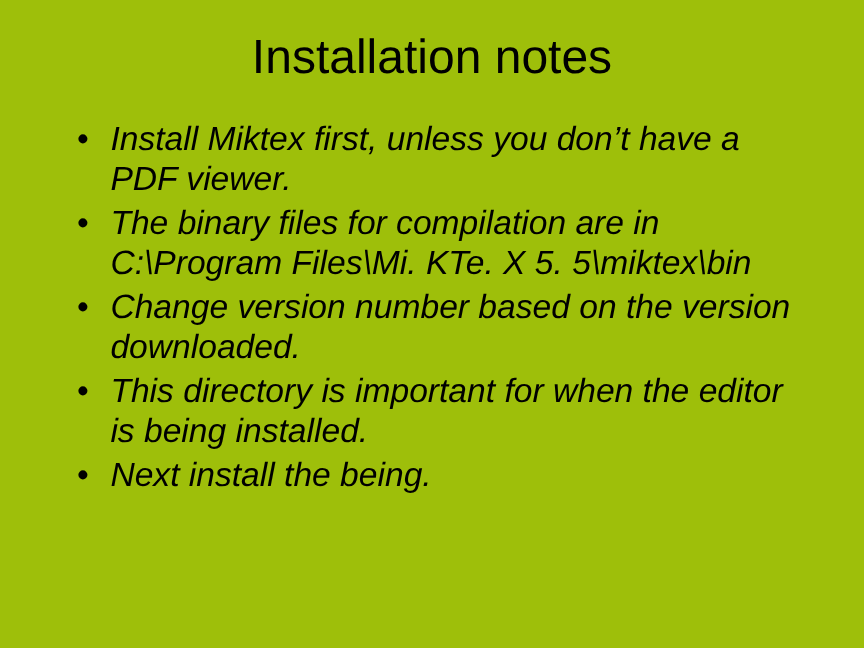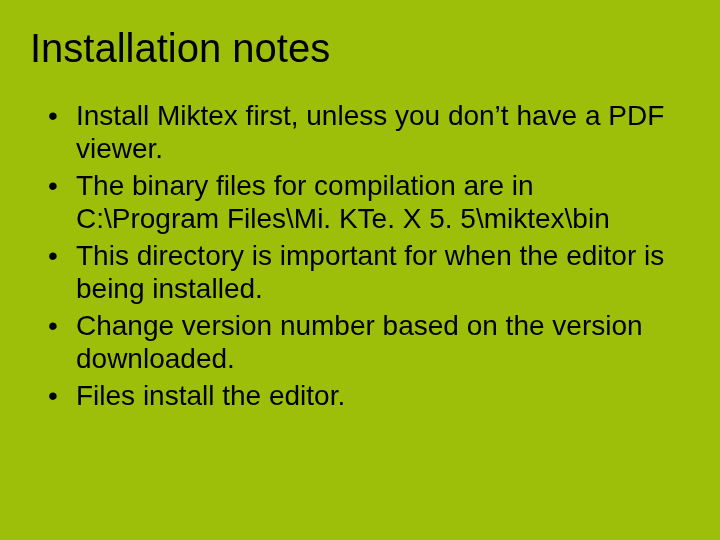--- a/index.html
+++ b/index.html
@@ -15,27 +15,29 @@
     color: #000;
   }
   .slide {
     box-sizing: border-box;
     width: 720px;
     height: 540px;
     padding: 20px 30px 30px 30px;
   }
   .title {
     font-size: 40px;
+    text-align: center;
     margin: 6px 0 28px 0;
     font-weight: normal;
   }
   ul.body {
-    margin: 0;
+    margin: 16px;
     padding: 0 8px 0 18px;
     list-style: none;
+    font-style: italic;
   }
   ul.body li {
     position: relative;
     font-size: 28px;
     line-height: 1.18;
     padding-left: 28px;
     margin: 0 0 4px 0;
   }
   ul.body li::before {
     content: "•";
@@ -47,17 +49,17 @@
   }
 </style>
 </head>
 <body>
 
 <div class="slide">
   <h1 class="title">Installation notes</h1>
   <ul class="body">
     <li>Install Miktex first, unless you don’t have a PDF  viewer.</li>
     <li>The binary files for compilation are in C:\Program Files\Mi. KTe. X 5. 5\miktex\bin</li>
+    <li>Change version number based on the version downloaded.</li>
     <li>This directory is important for when the editor is being installed.</li>
-    <li>Change version number based on the version downloaded.</li>
-    <li>Files install the editor.</li>
+    <li>Next install the being.</li>
   </ul>
 </div>
 
 </body></html>

